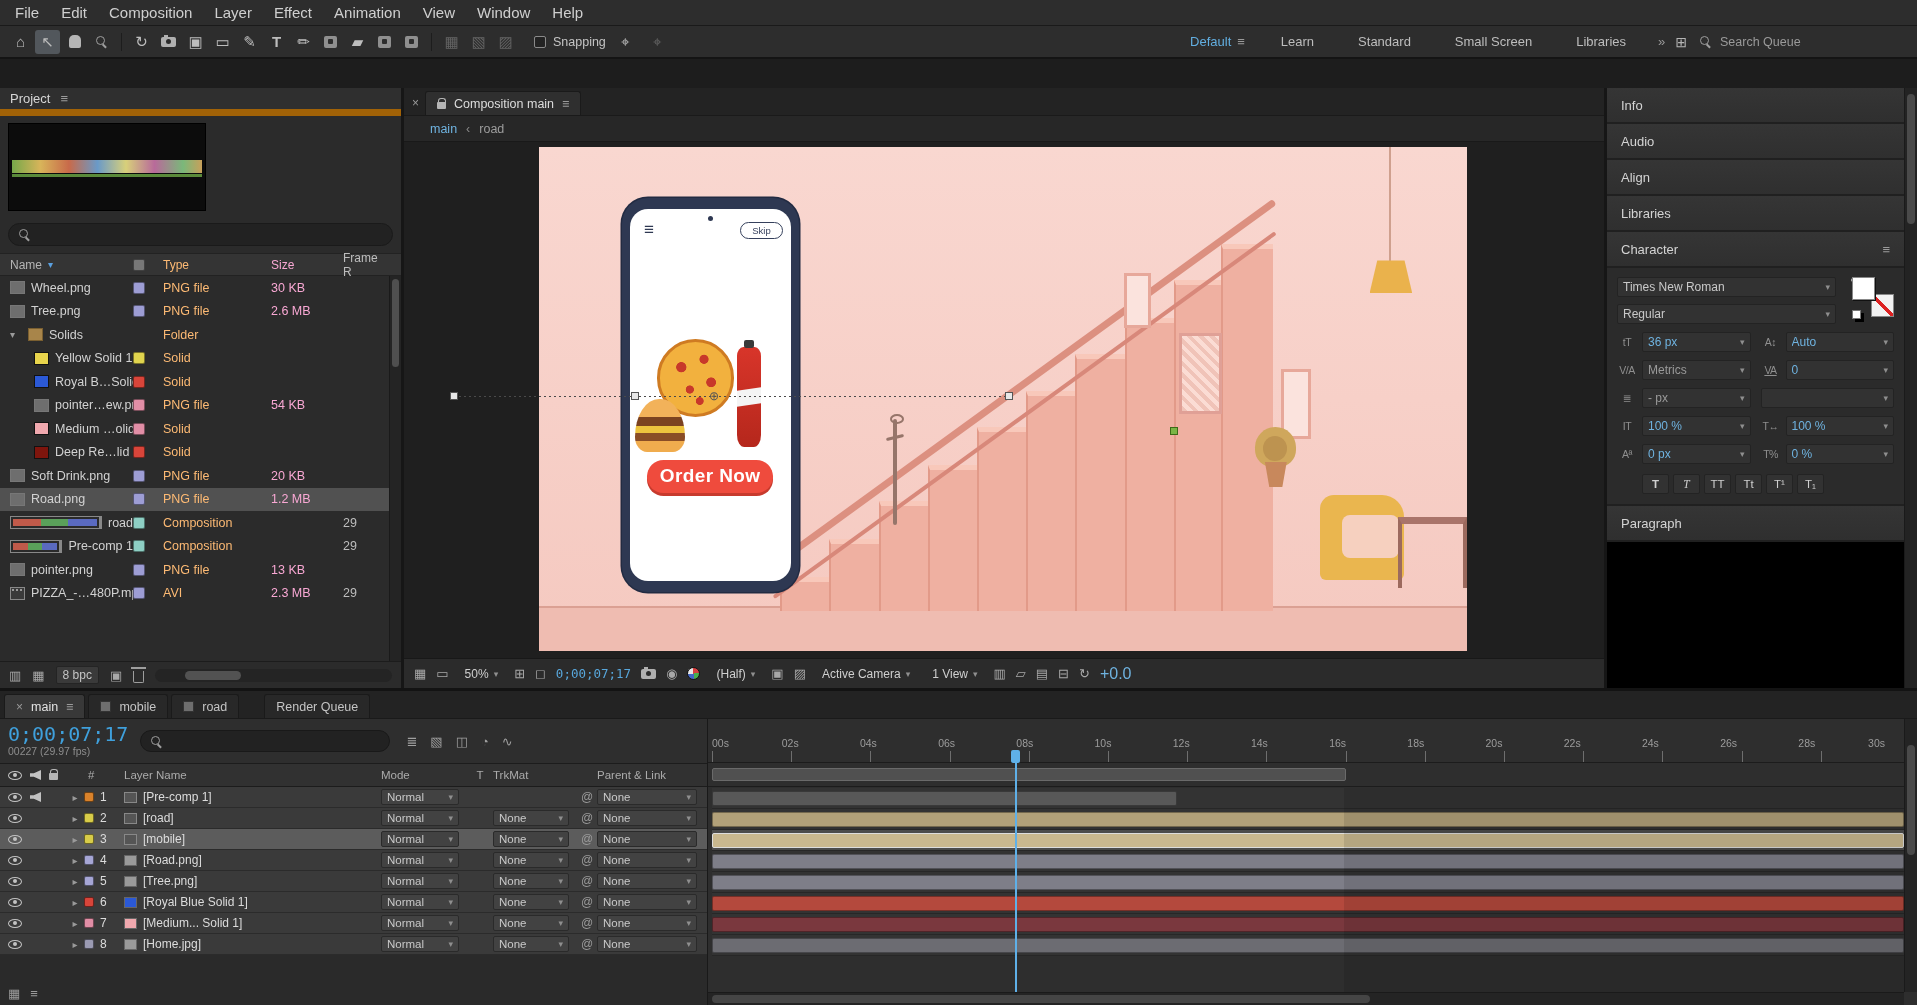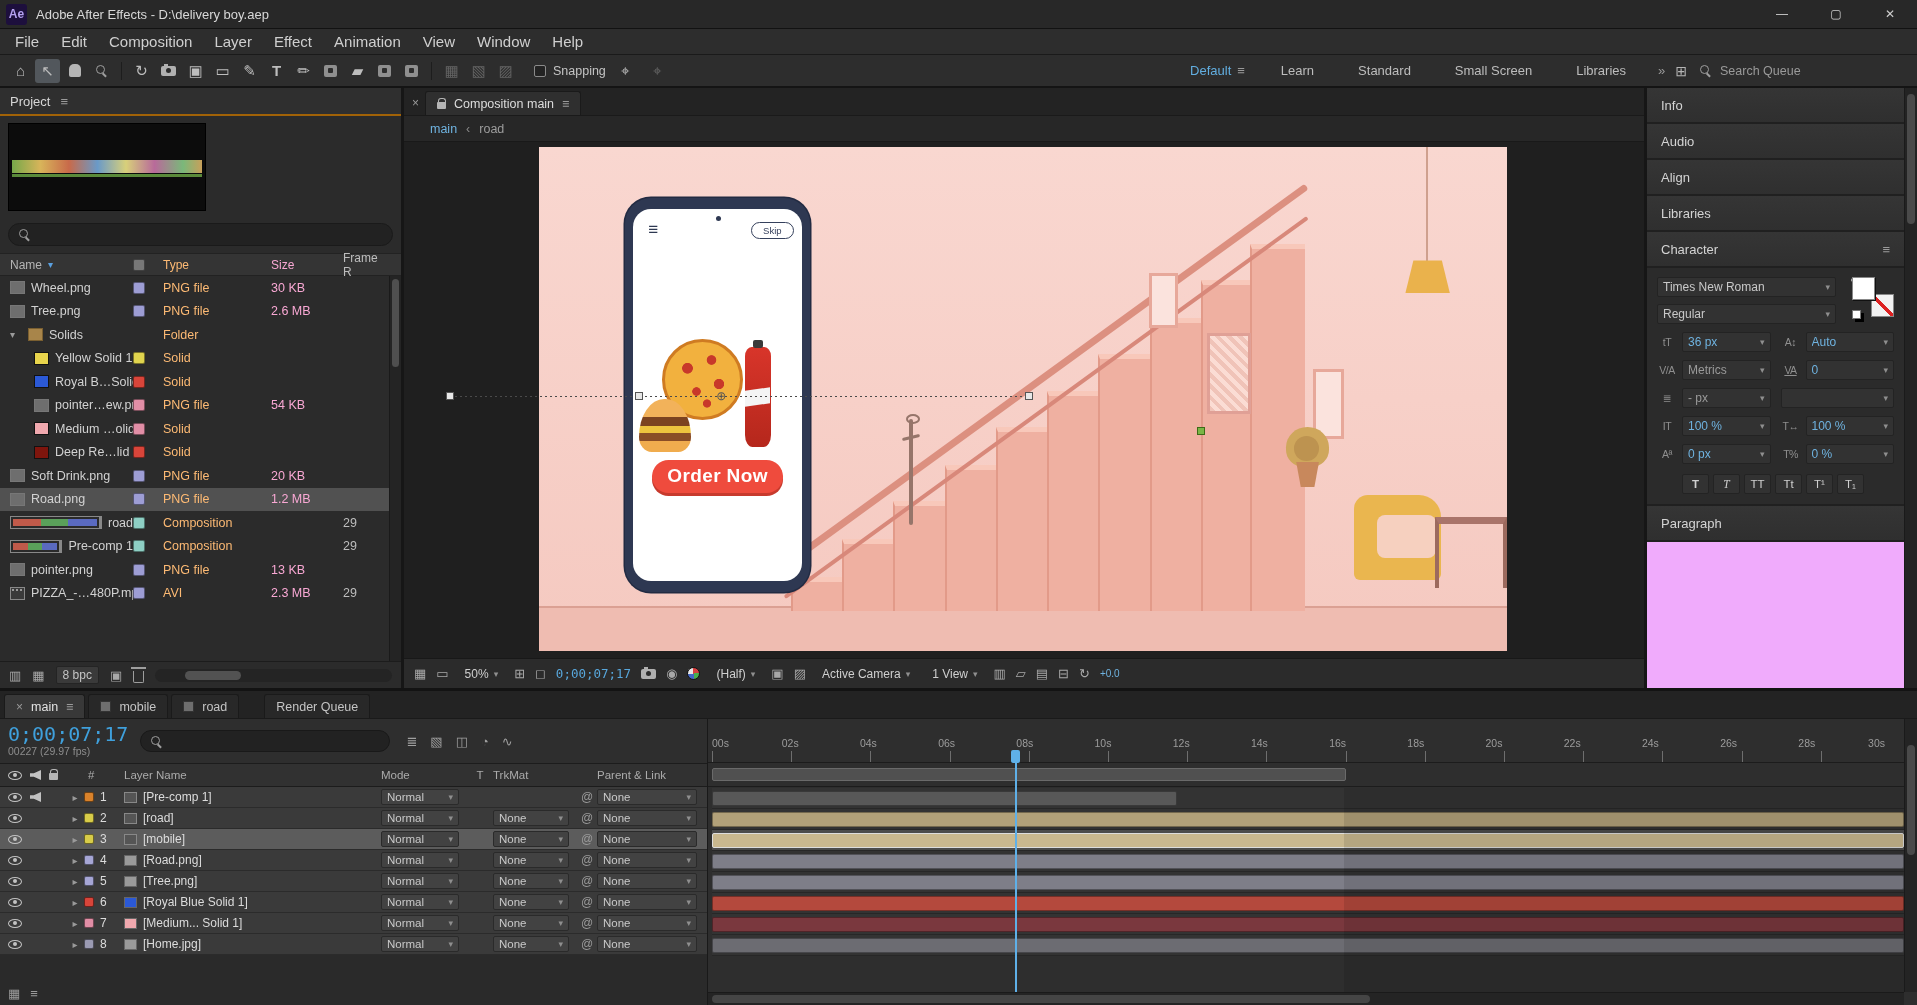--- a/index.html
+++ b/index.html
@@ -64,21 +64,21 @@
 .dd::after{content:"▾";color:#8f8f8f;font-size:9px;margin-left:5px}
 .dd .txt{overflow:hidden;text-overflow:ellipsis}
 .blue{color:#6fb3e0}
 .gray{color:#9a9a9a}
 
 
 .main{position:absolute;top:88px;left:0;right:0;height:600px;display:flex}
 
 
 .project{width:404px;background:#2b2b2b;border-right:3px solid #161616;display:flex;flex-direction:column;position:relative}
-.p-head{height:28px;display:flex;align-items:center;padding:0 10px;gap:8px;background:#2f2f2f;border-bottom:2px solid #a16207;font-size:13px;color:#d6d6d6}
+.p-head{height:28px;display:flex;align-items:center;padding:0 10px;gap:8px;background:#2f2f2f;border-bottom:7px solid #a16207;font-size:13px;color:#d6d6d6}
 .pmenu{margin-left:2px;color:#9a9a9a}
 .p-preview{display:flex;gap:10px;padding:7px 8px 6px}
 .p-thumb{width:198px;height:88px;background:#0c0c0c;border:1px solid #000;position:relative;flex:none}
 .p-thumb .strip{position:absolute;left:3px;right:3px;top:36px;height:13px;
   background:linear-gradient(to right,#76a84a,#d8b45a 15%,#c86a4a 30%,#6a9ac8 45%,#d8d07a 60%,#b86a9a 75%,#7ab87a 90%,#c8a05a)}
 .p-thumb .strip2{position:absolute;left:3px;right:3px;top:50px;height:3px;background:#5a8a3a}
 .p-meta{font-size:12px;color:#c0c0c0;line-height:1.55;padding-top:3px;min-width:0}
 .p-search{margin:6px 8px 7px;height:23px;background:#222;border:1px solid #1a1a1a;border-radius:12px;display:flex;align-items:center;padding:0 9px;gap:7px}
 .p-cols,.prow{display:flex;align-items:center;padding-left:10px;padding-right:14px}
 .p-cols{height:23px;background:#343434;border-top:1px solid #222;border-bottom:1px solid #222;font-size:12px;color:#b5b5b5}
@@ -175,24 +175,24 @@
 .selline{position:absolute;left:-9.2%;top:49.4%;width:59.8%;height:1px;
   background:repeating-linear-gradient(to right,#4a4a4a 0 2px,transparent 2px 5px)}
 .hdl{position:absolute;top:-4px;width:8px;height:8px;background:#e8e8e8;border:1px solid #555}
 .anchor{position:absolute;left:46%;top:-6px;width:12px;height:12px;color:#555;font-size:12px;line-height:12px}
 .mpp{position:absolute;left:68%;top:55.5%;width:8px;height:8px;background:#7ab545;border:1px solid #3d6a18}
 
 .c-footer{height:30px;background:#2b2b2b;border-top:1px solid #181818;display:flex;align-items:center;gap:10px;padding:0 10px;font-size:12px}
 .fi{color:#a8a8a8;font-size:13px;flex:none}
 .dd.ft{height:19px;background:transparent;border-color:transparent;color:#cfcfcf}
 .ftc{color:#58a7dc;font-family:"DejaVu Sans Mono",monospace;font-size:12.5px}
-.exp{color:#6fb3e0;font-size:10px}
-
-
-.rightcol{width:270px;background:#f0abfc;position:relative}
+.exp{color:#6fb3e0;font-size:16px}
+
+
+.rightcol{width:310px;background:#000000;position:relative}
 .rc-inner{position:absolute;inset:0 13px 0 0;display:flex;flex-direction:column;overflow:hidden}
 .sec{height:36px;flex:none;background:linear-gradient(#353535,#2f2f2f);border-bottom:2px solid #202020;
   display:flex;align-items:center;padding:0 14px;font-size:13px;color:#d4d4d4}
 .sec .hammenu{margin-left:auto}
 .char-body{background:#2b2b2b;padding:9px 10px 10px;border-bottom:2px solid #202020}
 .char-top{position:relative;padding-right:58px}
 .char-top .dd{margin-bottom:7px}
 .char-top .eyed-wrap{position:absolute;right:42px;top:3px}
 .swatches{position:absolute;right:0;top:0;width:42px;height:40px}
 .sw-stroke{position:absolute;right:0;bottom:0;width:23px;height:23px;border:1px solid #888;
@@ -269,29 +269,20 @@
 .tl-vs{position:absolute;right:0;top:0;bottom:13px;width:13px;background:#242424;border-left:1px solid #1a1a1a}
 .tl-vs .thumb{position:absolute;left:2px;right:2px;top:26px;height:110px;background:#4a4a4a;border-radius:5px}
 .tl-hs{position:absolute;left:0;right:13px;bottom:0;height:13px;background:#242424;border-top:1px solid #1a1a1a}
 .tl-hs .thumb{position:absolute;left:4px;top:2px;bottom:2px;width:55%;background:#454545;border-radius:6px}
 </style>
 </head>
 <body>
 
 <div class="app">
 
-  <div class="titlebar">
-    <span class="appbadge">Ae</span>
-    <span class="wtitle">Adobe After Effects - D:\delivery boy.aep</span>
-    <span class="wbtns">
-      <span class="wbtn">—</span>
-      <span class="wbtn">▢</span>
-      <span class="wbtn">✕</span>
-    </span>
-  </div>
 
   <div class="menubar">
     <span class="mitem">File</span>
     <span class="mitem">Edit</span>
     <span class="mitem">Composition</span>
     <span class="mitem">Layer</span>
     <span class="mitem">Effect</span>
     <span class="mitem">Animation</span>
     <span class="mitem">View</span>
     <span class="mitem">Window</span>

